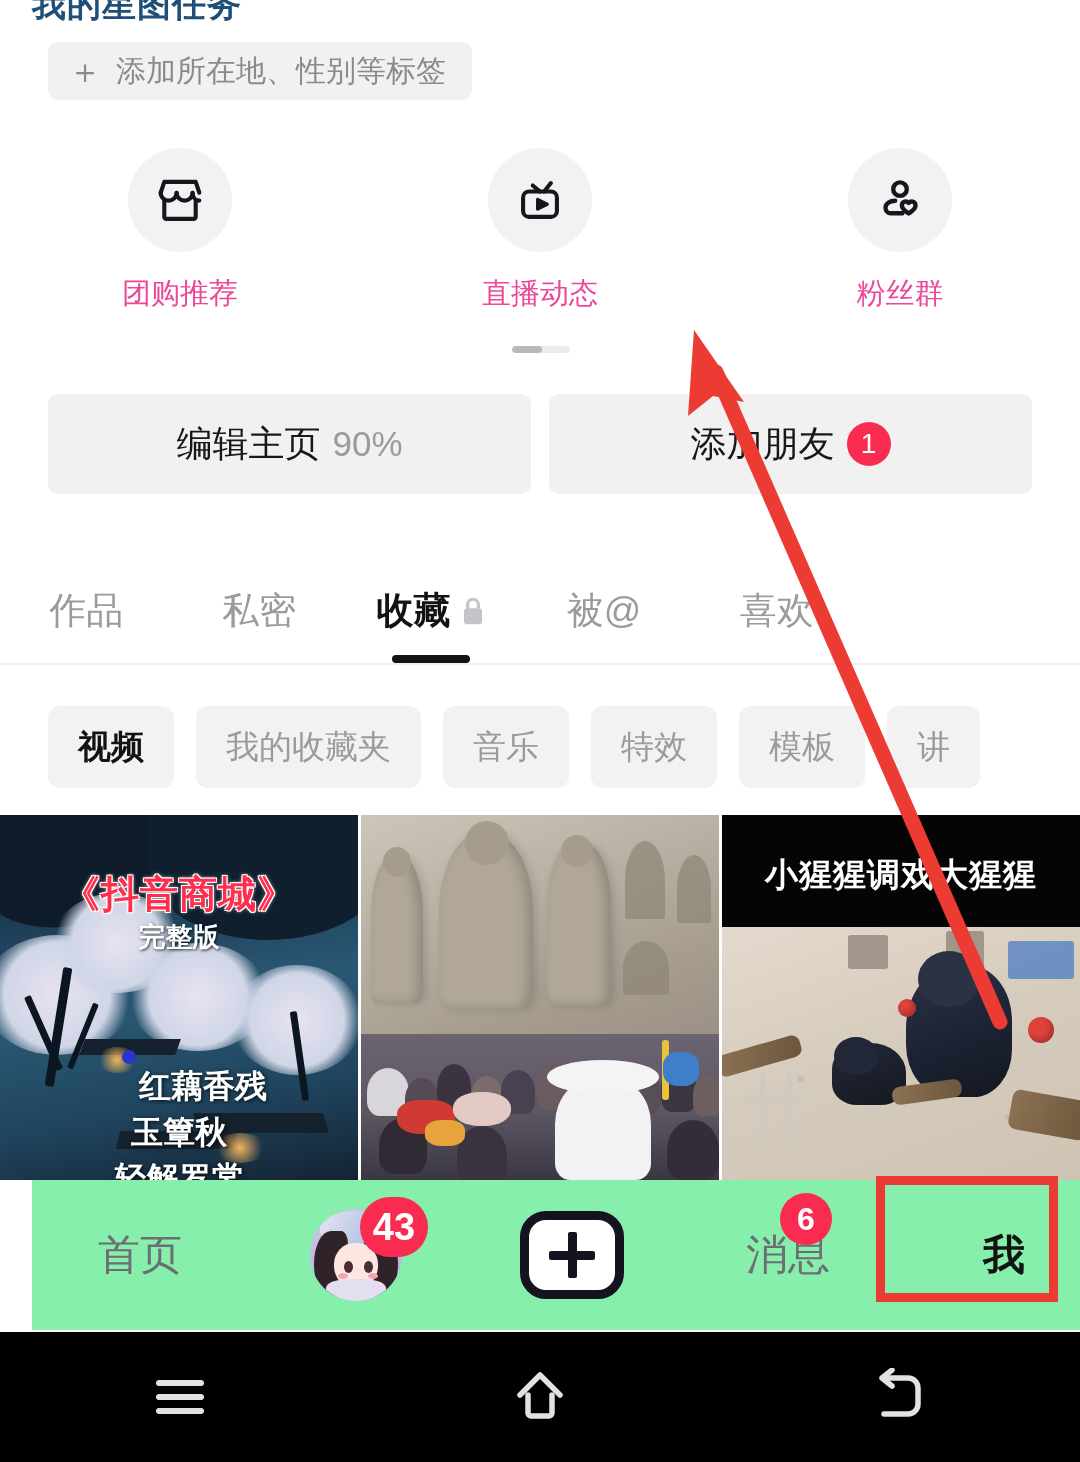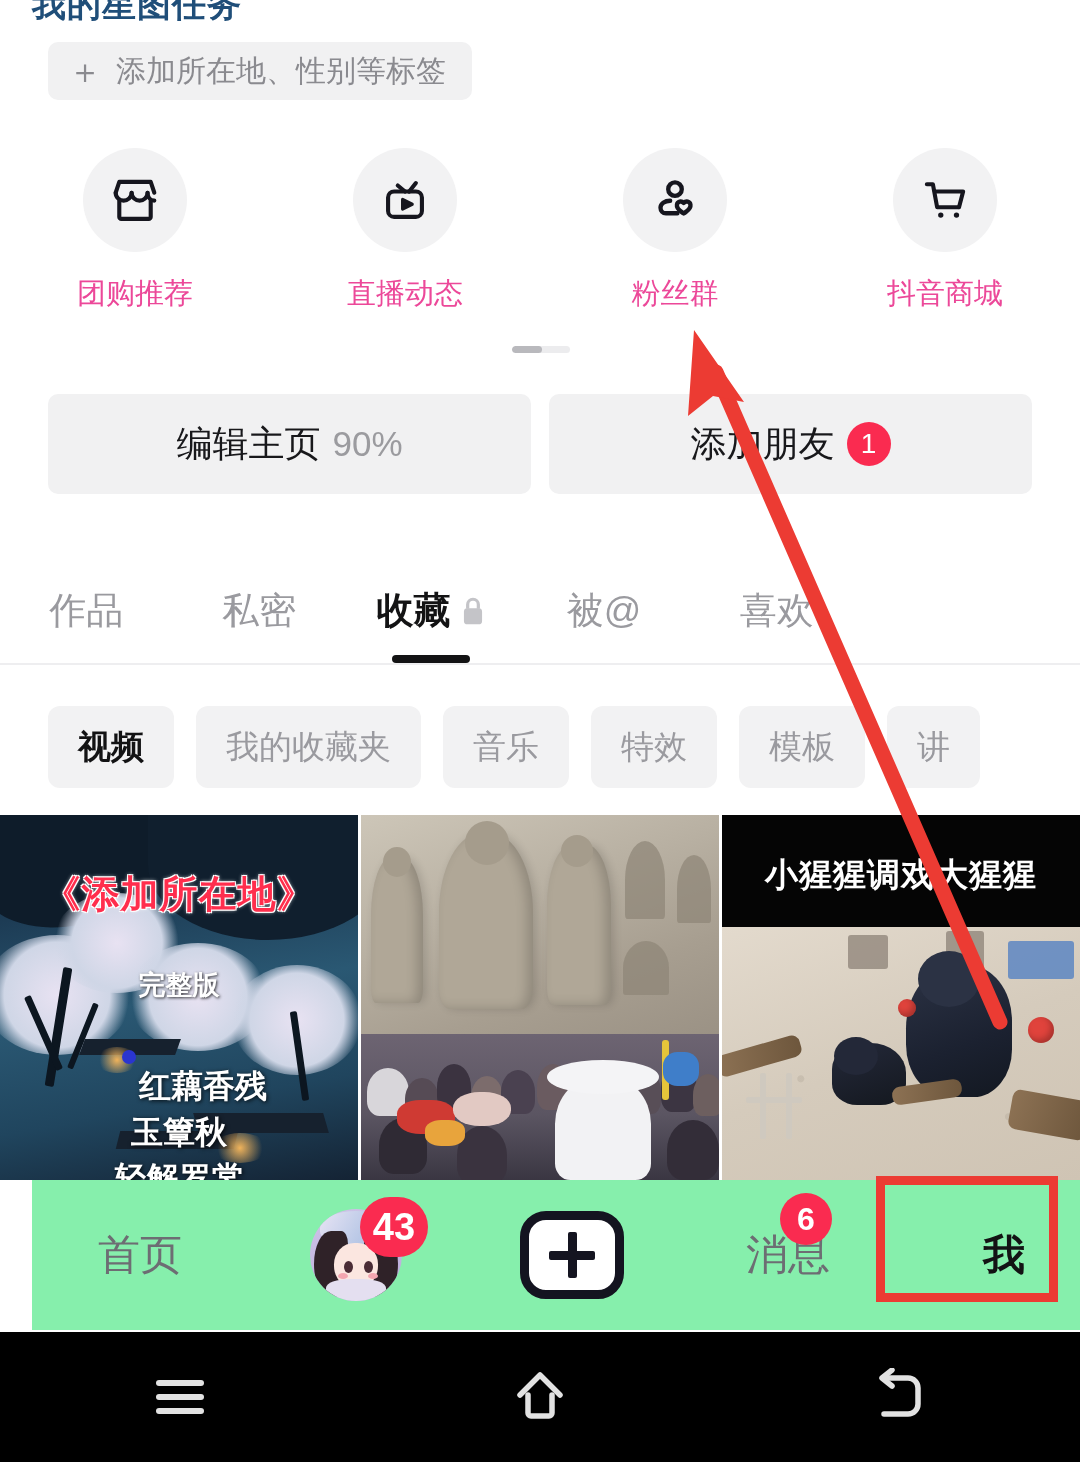--- a/index.html
+++ b/index.html
@@ -138,21 +138,20 @@
   }
   .t1 .title-cn {
     position:absolute; top:54px; left:0; width:100%; text-align:center;
     font-size:38px; font-weight:700; color:#ff2e4d; letter-spacing:1px;
     text-shadow: 0 0 4px #fff, 1px 1px 0 #fff, -1px -1px 0 #fff, 1px -1px 0 #fff, -1px 1px 0 #fff;
   }
   .t1 .sub-cn {
     position:absolute; top:104px; left:0; width:100%; text-align:center;
     font-size:27px; font-weight:700; color:#ffffff;
     text-shadow: 1px 1px 3px rgba(0,0,0,.8);
-    margin-top: 48px;
   }
   .t1 .lyric {
     position:absolute; left:0; width:100%; text-align:center;
     font-size:32px; font-weight:700; color:#ffffff;
     text-shadow: 1px 1px 4px rgba(0,0,0,.85);
   }
   .t1 .blue-dot {
     position:absolute; left:122px; top:235px; width:14px; height:14px;
     border-radius:50%; background:#2a35d0;
   }
@@ -361,31 +360,20 @@
       <div class="quick-circle">
         <svg viewBox="0 0 48 48" fill="none" stroke="#16161e" stroke-width="3.6" stroke-linecap="round" stroke-linejoin="round">
           <circle cx="24" cy="15" r="5.6"></circle>
           <path d="M26 35 H16.5 c-2.6 0-4.5-2.1-4.5-4.6 0-3.3 3.4-5.8 8-5.8"></path>
           <path d="M31.2 26.4 c1.9-2 5.2-1.3 5.6 1.5 .3 2.1-1.6 4.2-3.4 5.6 -.7 .6-1.6 1.3-2.2 1.7 -.6-.4-1.5-1.1-2.2-1.7 -1.8-1.4-3.7-3.5-3.4-5.6 .4-2.8 3.7-3.5 5.6-1.5z"></path>
         </svg>
       </div>
       <div class="quick-label">粉丝群</div>
     </div>
 
-    <div class="quick-item">
-      <div class="quick-circle">
-        <svg viewBox="0 0 48 48" fill="none" stroke="#16161e" stroke-width="3.4" stroke-linecap="round" stroke-linejoin="round">
-          <path d="M9 11 H14 L17.5 30 H35"></path>
-          <path d="M15.6 17 H39 L35.6 30"></path>
-          <circle cx="20.5" cy="36.5" r="2.2" fill="#16161e" stroke="none"></circle>
-          <circle cx="33.5" cy="36.5" r="2.2" fill="#16161e" stroke="none"></circle>
-        </svg>
-      </div>
-      <div class="quick-label">抖音商城</div>
-    </div>
   </div>
 
   <div class="scroll-indicator">
       <i></i>
     </div>
 
   <div class="action-row">
     <div class="action-btn">
       <span class="action-main">编辑主页</span>
       <span class="action-sub">90%</span>
@@ -441,21 +429,21 @@
       <div class="trunk" style="left:54px; top:152px; width:9px; height:120px; transform:rotate(9deg);"></div>
       <div class="trunk" style="left:40px; top:178px; width:7px; height:80px; transform:rotate(-24deg);"></div>
       <div class="trunk" style="left:80px; top:186px; width:6px; height:70px; transform:rotate(22deg);"></div>
       <div class="trunk" style="left:296px; top:196px; width:7px; height:90px; transform:rotate(-8deg);"></div>
       <div class="roof" style="left:82px; top:224px; width:96px; height:16px; transform:skewX(-20deg);"></div>
       <div class="roof" style="left:196px; top:298px; width:130px; height:20px; transform:skewX(16deg);"></div>
       <div class="roof" style="left:118px; top:316px; width:118px; height:18px; transform:skewX(-14deg);"></div>
       <div class="glow" style="left:96px; top:232px; width:42px; height:26px;"></div>
       <div class="glow" style="left:212px; top:318px; width:56px; height:30px;"></div>
       <div class="blue-dot"></div>
-      <div class="title-cn">《添加所在地》</div>
+      <div class="title-cn">《抖音商城》</div>
       <div class="sub-cn">完整版</div>
       <div class="lyric" style="top:250px;margin-left:24px;">红藕香残</div>
       <div class="lyric" style="top:296px;">玉簟秋</div>
       <div class="lyric" style="top:342px;">轻解罗裳</div>
     </div>
 
     <div class="thumb t2">
       <div class="rockwall"></div>
       <div class="buddha" style="left:78px; top:18px; width:94px; height:176px;"></div>
       <div class="buddha-head" style="left:104px; top:6px; width:44px; height:44px;"></div>

